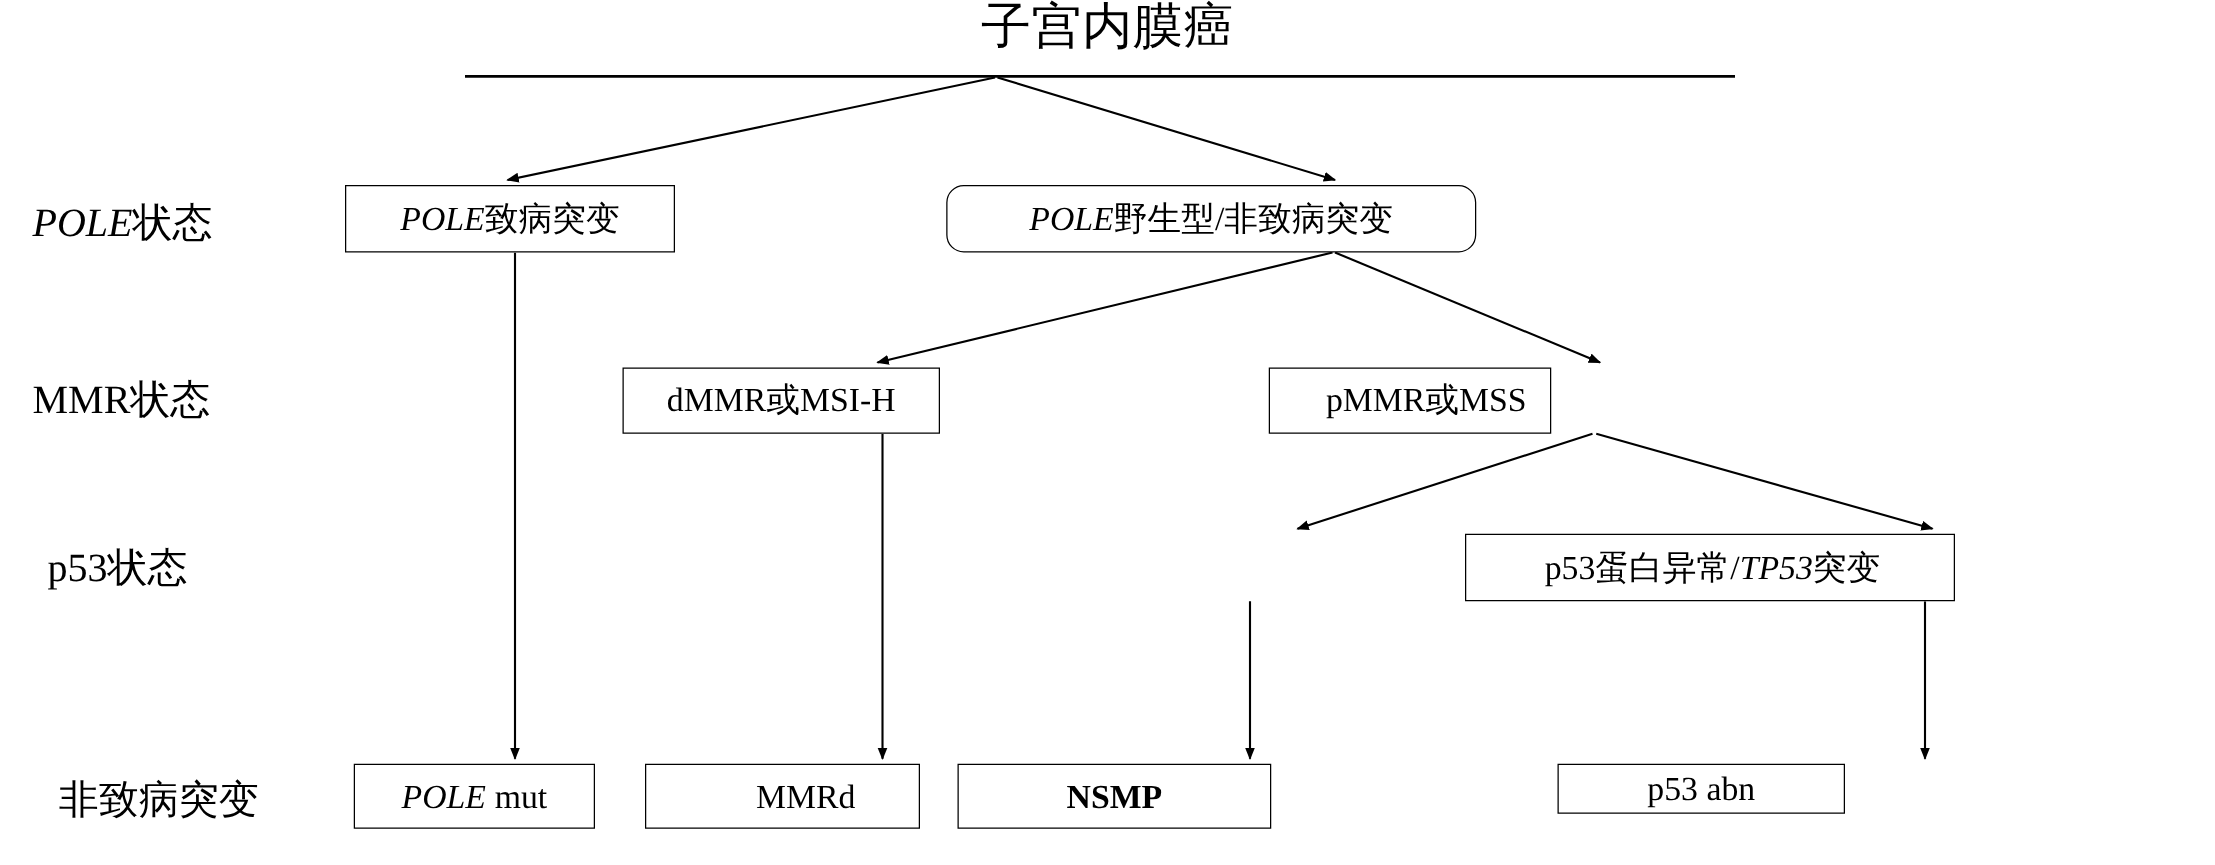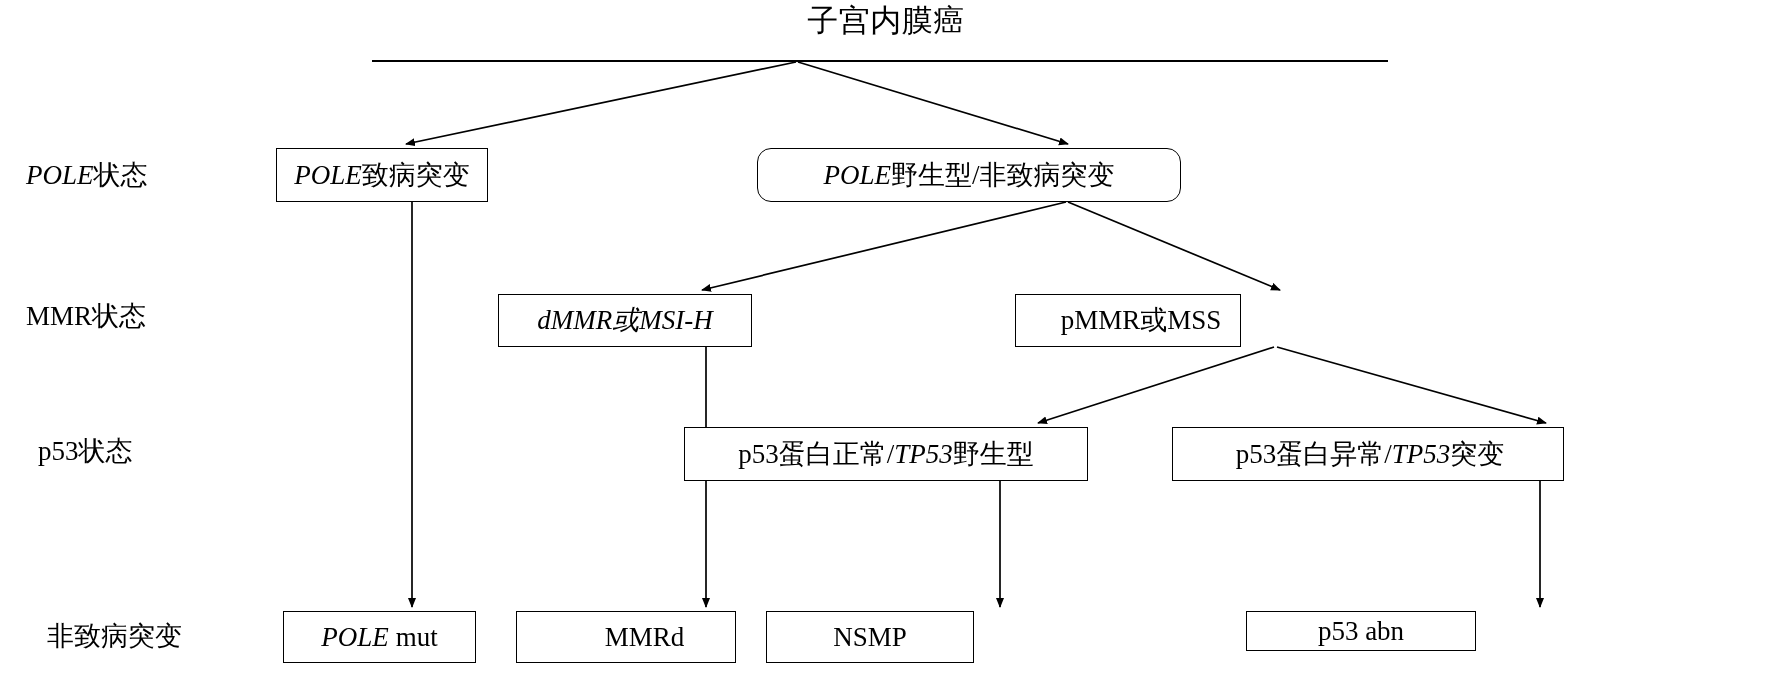--- a/index.html
+++ b/index.html
@@ -8,29 +8,30 @@
     font-family:"Liberation Serif","DejaVu Serif",serif;
     color:#000;
     position:relative;
     overflow:hidden;
   }
   #canvas{position:absolute;left:0;top:0;width:1772px;height:692px;}
   svg.lines{position:absolute;left:0;top:0;width:1772px;height:692px;pointer-events:none;}
 
   .title{
     position:absolute;
-    font-size:31px;
+    font-size:40px;
     line-height:1;
     white-space:nowrap;
     letter-spacing:0.5px;
+    font-family:Liberation Mono, monospace;
   }
 
   .rowlabel{
     position:absolute;
-    font-size:27px;
+    font-size:32px;
     white-space:nowrap;
     line-height:1;
   }
   .rowlabel .ital{font-style:italic;}
 
   .node{
     position:absolute;
     box-sizing:border-box;
     border:1.6px solid #000;
     background:#fff;
@@ -91,53 +92,50 @@
   </div>
 
   <div class="rowlabel" style="left:38px;top:438px;">
     <span>p53</span><span>状态</span>
   </div>
 
   <div class="rowlabel" style="left:47px;top:623px;">
     <span>非致病突变</span>
   </div>
 
-  <div class="node" style="left:276px;top:148px;width:212px;height:54px;">
+  <div class="node" style="left:276px;top:148px;width:264px;height:54px;">
     <span><span class="ital">POLE</span><span>致病突变</span></span>
   </div>
 
   <div class="node" style="left:757px;top:148px;width:424px;height:54px;border-radius:14px;">
     <span><span class="ital">POLE</span><span>野生型/非致病突变</span></span>
   </div>
 
-  <div class="node" style="left:498px;top:294px;width:254px;height:53px;font-style:italic;">
+  <div class="node" style="left:498px;top:294px;width:254px;height:53px;">
     <span>dMMR或MSI-H</span>
   </div>
 
   <div class="node" style="left:1015px;top:294px;width:226px;height:53px;padding-left:36px;">
     <span>pMMR或MSS</span>
   </div>
 
-  <div class="node" style="left:684px;top:427px;width:404px;height:54px;">
-    <span><span>p53蛋白正常/</span><span class="ital">TP53</span><span>野生型</span></span>
-  </div>
 
   <div class="node" style="left:1172px;top:427px;width:392px;height:54px;padding-left:14px;">
     <span><span>p53蛋白异常/</span><span class="ital">TP53</span><span>突变</span></span>
   </div>
 
   <div class="node" style="left:283px;top:611px;width:193px;height:52px;">
     <span><span class="ital">POLE</span><span class="sp"></span><span>mut</span></span>
   </div>
 
   <div class="node" style="left:516px;top:611px;width:220px;height:52px;padding-left:47px;">
     <span>MMRd</span>
   </div>
 
-  <div class="node" style="left:766px;top:611px;width:208px;height:52px;">
+  <div class="node" style="left:766px;top:611px;width:251px;height:52px;font-weight:bold;">
     <span>NSMP</span>
   </div>
 
   <div class="node" style="left:1246px;top:611px;width:230px;height:40px;">
     <span>p53 abn</span>
   </div>
 
 </div>
 
 </body></html>

